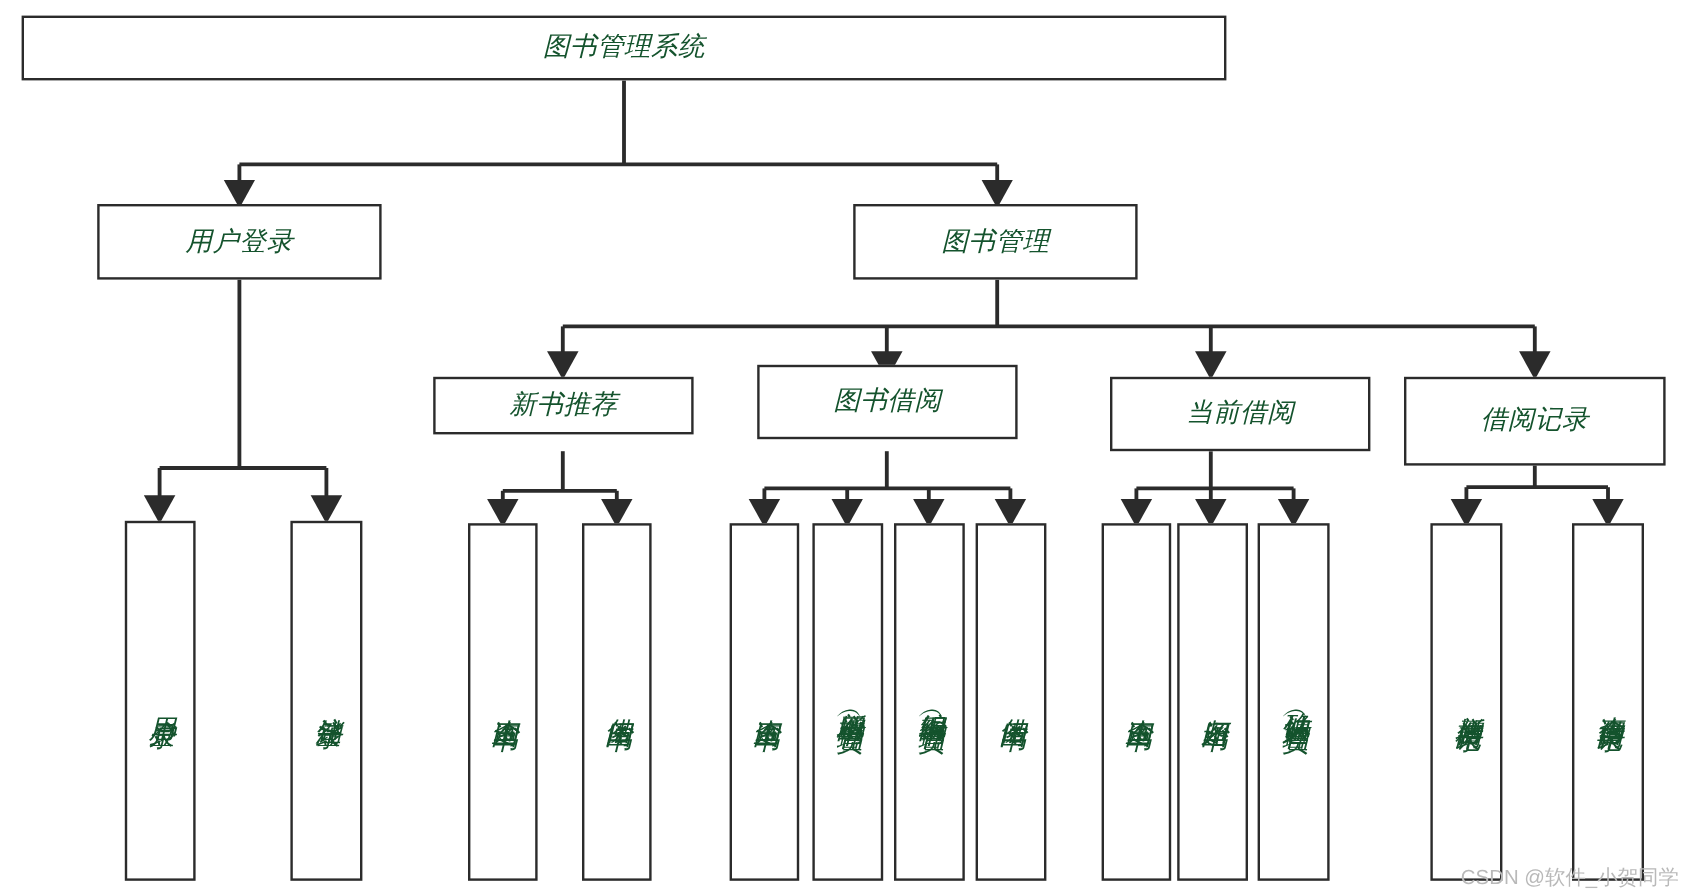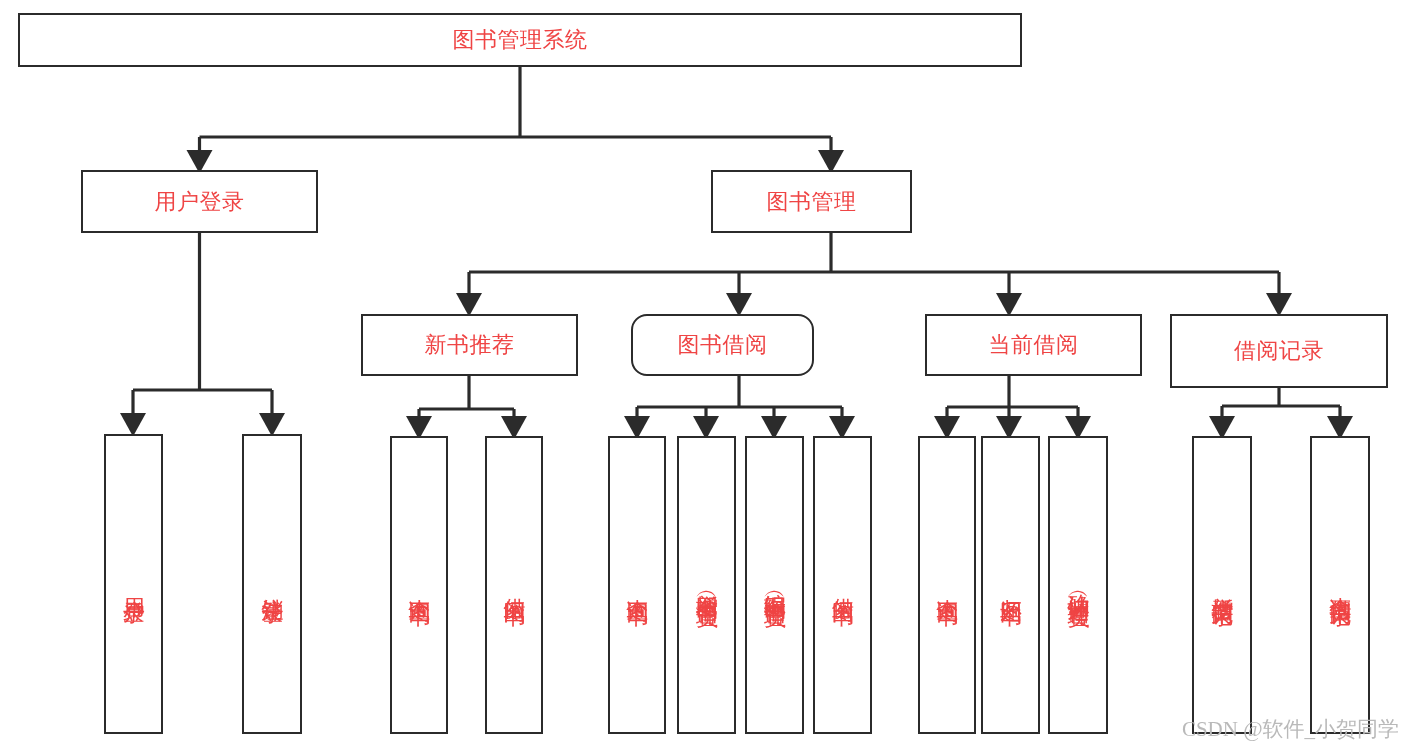--- a/index.html
+++ b/index.html
@@ -20,22 +20,23 @@
     pointer-events:none;
   }
   .node{
     position:absolute;
     box-sizing:border-box;
     background:#ffffff;
     border:2.5px solid #2b2b2b;
     display:flex;
     align-items:center;
     justify-content:center;
-    color:#ef4444;
+    color:#14532d;
     z-index:2;
+    font-style:italic;
   }
   .node .label{
     display:block;
     text-align:center;
     letter-spacing:0.5px;
     line-height:1.15;
     white-space:pre;
   }
   
   .node.h .label{
@@ -52,25 +53,25 @@
     font-size:22px;
     line-height:1.22;
     letter-spacing:2px;
     white-space:nowrap;
     max-height:270px;
   }
   #watermark{
     position:absolute;
     right:6px;
     bottom:4px;
-    font-size:21px;
+    font-size:17px;
     color:#b9b9b9;
     z-index:5;
     white-space:nowrap;
-    font-family:Liberation Serif, serif;
+    font-family:Liberation Sans, sans-serif;
   }
 </style>
 </head>
 <body>
 
 <div id="diagram">
 
   <svg id="edges" viewBox="0 0 1405 747" width="1405" height="747">
     <defs>
       <marker id="arrow" markerWidth="9" markerHeight="9" refX="3.2" refY="4.5" orient="auto" markerUnits="strokeWidth">
@@ -121,28 +122,28 @@
     </g>
   </svg>
 
   <div class="node h" style="left:18px;top:13px;width:1004px;height:54px;">
     <span class="label">图书管理系统</span>
   </div>
 
   <div class="node h" style="left:81px;top:170px;width:237px;height:63px;">
     <span class="label">用户登录</span>
   </div>
-  <div class="node h" style="left:711px;top:170px;width:201px;height:63px;">
+  <div class="node h" style="left:711px;top:170px;width:237px;height:63px;">
     <span class="label">图书管理</span>
   </div>
 
-  <div class="node h" style="left:361px;top:314px;width:217px;height:62px;">
+  <div class="node h" style="left:361px;top:314px;width:217px;height:48px;">
     <span class="label">新书推荐</span>
   </div>
-  <div class="node h" style="left:631px;top:314px;width:183px;height:62px;border-radius:16px;">
+  <div class="node h" style="left:631px;top:304px;width:217px;height:62px;">
     <span class="label">图书借阅</span>
   </div>
   <div class="node h" style="left:901px;top:314px;width:217px;height:62px;margin-left:24px;">
     <span class="label">当前借阅</span>
   </div>
   <div class="node h" style="left:1170px;top:314px;width:218px;height:74px;">
     <span class="label">借阅记录</span>
   </div>
 
   <div class="node v" style="left:104px;top:434px;width:59px;height:300px;">

